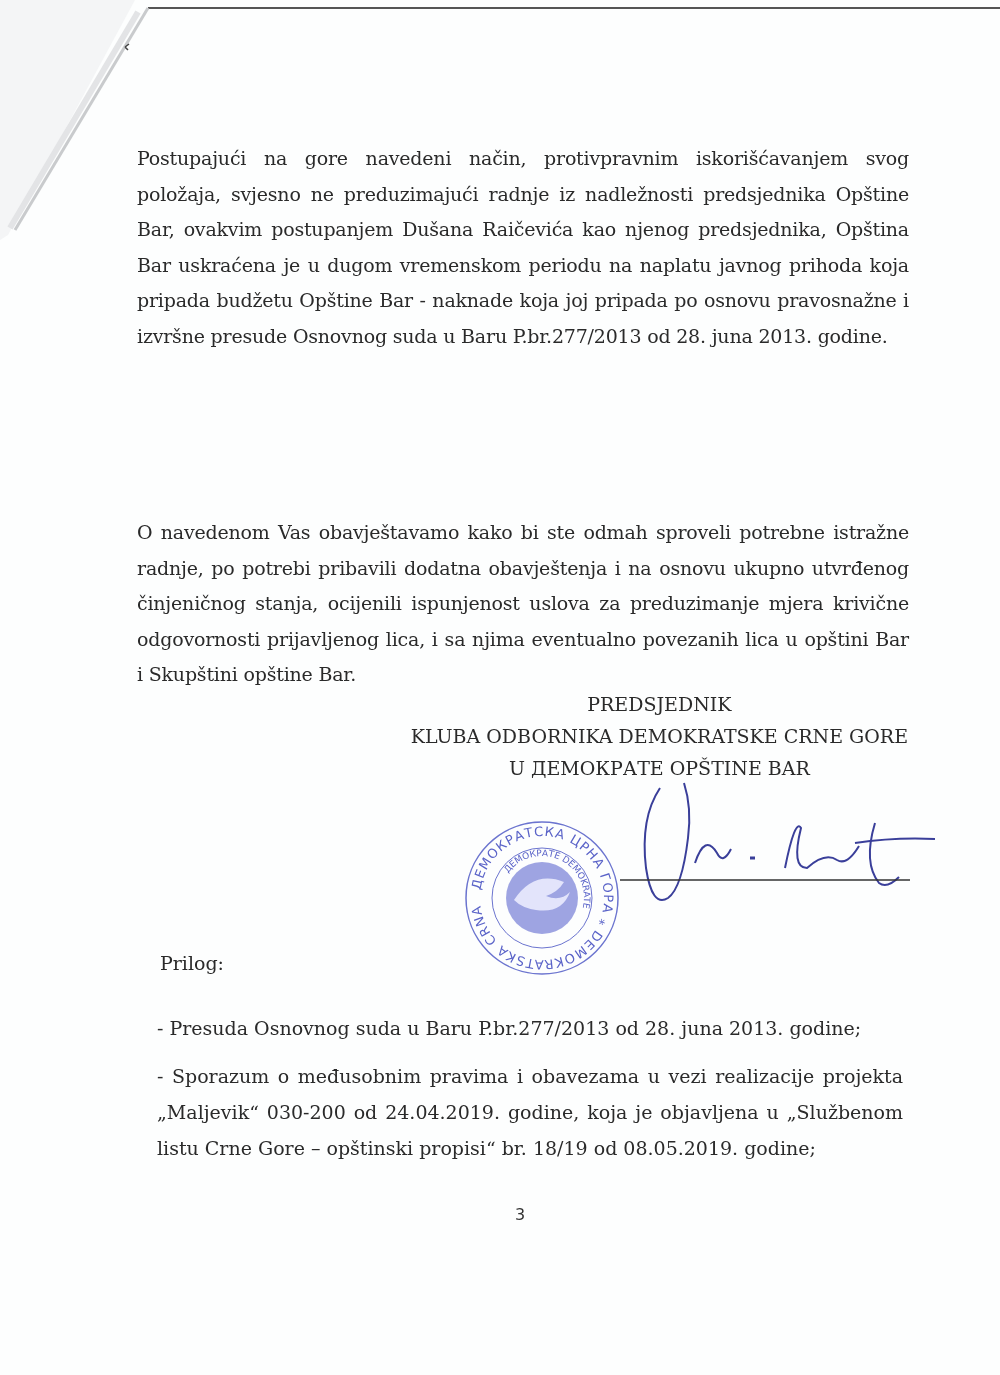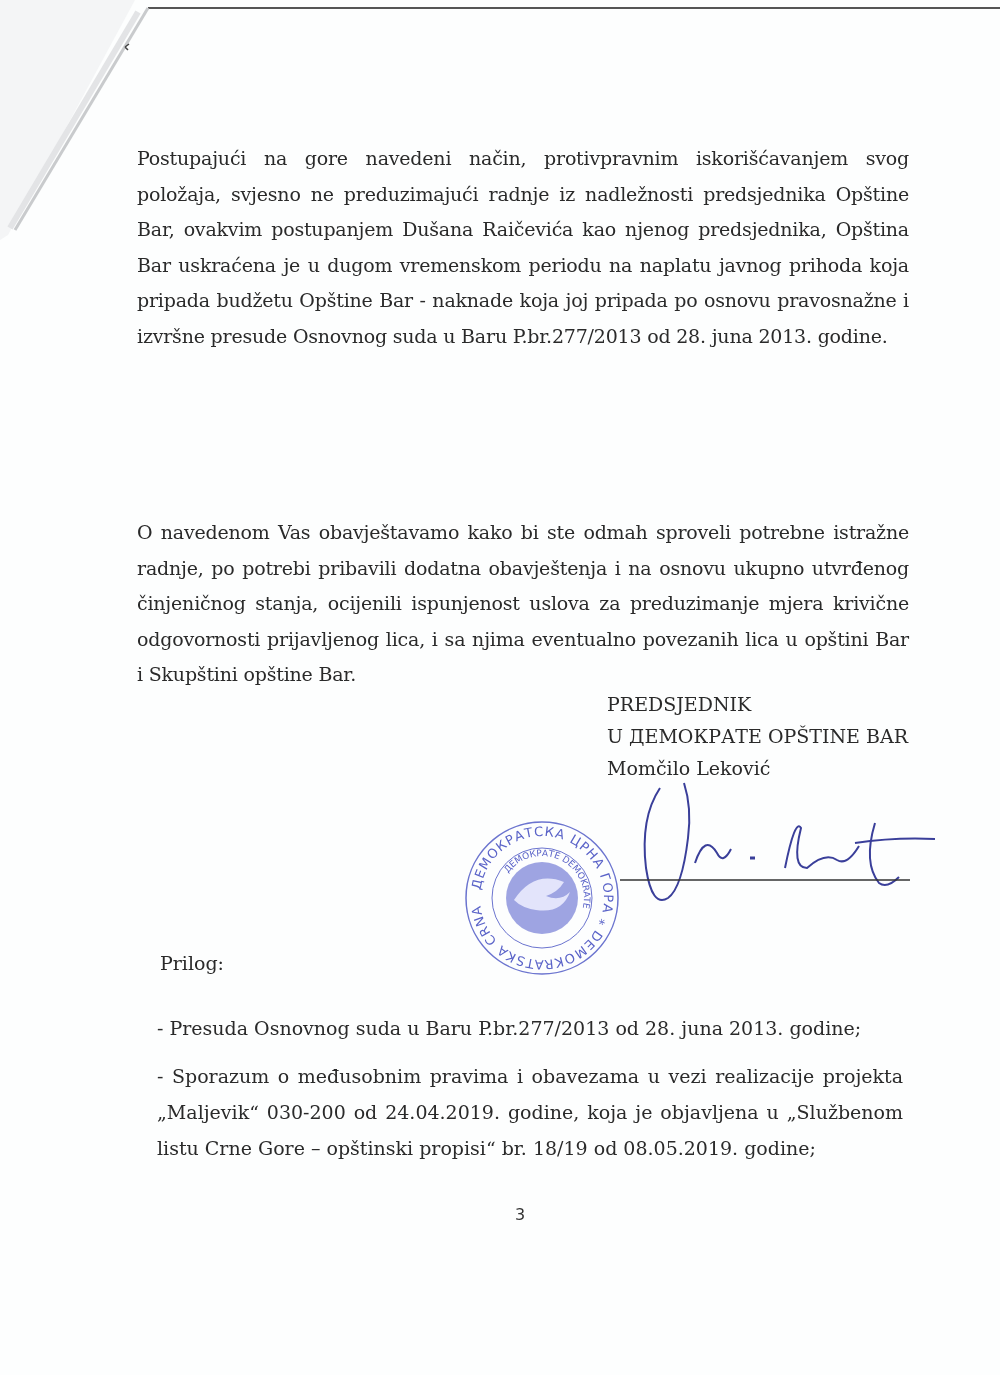--- a/index.html
+++ b/index.html
@@ -3,21 +3,21 @@
 <meta charset="utf-8">
 <style>
   html, body { margin:0; padding:0; }
   body { width:1000px; height:1375px; background:#ffffff; position:relative; overflow:hidden; font-family:"DejaVu Serif", serif; color:#2a2a2a; }
   .page { position:absolute; left:0; top:0; width:1000px; height:1375px; background:#fdfefe; }
   .fold { position:absolute; left:0; top:0; width:1000px; height:260px; pointer-events:none; }
   .para { position:absolute; left:137px; width:772px; font-size:19px; line-height:35.5px; text-align:justify; letter-spacing:-0.2px; }
   .p1 { top:122px; }
   .p2 { top:360px; }
   .p3 { top:496px; }
-  .sig-block { position:absolute; right:92px; top:688px; text-align:left; font-size:19px; line-height:32px; }
+  .sig-block { position:absolute; right:92px; top:688px; text-align:center; font-size:19px; line-height:32px; }
   .stamp { position:absolute; left:462px; top:818px; width:160px; height:160px; }
   .signature { position:absolute; left:600px; top:778px; width:340px; height:150px; }
   .prilog { position:absolute; left:145px; top:952px; font-size:19px;margin-left:15px; }
   .attach { position:absolute; left:145px; top:998px; width:770px; font-size:19px; line-height:36px; text-align:justify; }
   .attach div { margin:12px; }
   .pagenum { position:absolute; left:515px; top:1205px; font-family:"DejaVu Sans", sans-serif; font-size:16px; color:#333; }
 </style>
 </head>
 <body>
 
@@ -29,22 +29,22 @@
     <line x1="148" y1="8" x2="15" y2="230" stroke="#c9cbcd" stroke-width="3"></line>
     <line x1="138" y1="12" x2="10" y2="228" stroke="#e3e4e6" stroke-width="6"></line>
     <path d="M125 47 l4 -3 M125 47 l3 3" stroke="#444" stroke-width="1.5"></path>
   </svg>
 
   <p class="para p1">Postupajući na gore navedeni način, protivpravnim iskorišćavanjem svog položaja, svjesno ne preduzimajući radnje iz nadležnosti predsjednika Opštine Bar, ovakvim postupanjem Dušana Raičevića kao njenog predsjednika, Opština Bar uskraćena je u dugom vremenskom periodu na naplatu javnog prihoda koja pripada budžetu Opštine Bar - naknade koja joj pripada po osnovu pravosnažne i izvršne presude Osnovnog suda u Baru P.br.277/2013 od 28. juna 2013. godine.</p>
   <p class="para p3">O navedenom Vas obavještavamo kako bi ste odmah sproveli potrebne istražne radnje, po potrebi pribavili dodatna obavještenja i na osnovu ukupno utvrđenog činjeničnog stanja, ocijenili ispunjenost uslova za preduzimanje mjera krivične odgovornosti prijavljenog lica, i sa njima eventualno povezanih lica u opštini Bar i Skupštini opštine Bar.</p>
 
   <div class="sig-block">
     <div>PREDSJEDNIK</div>
+    <div>KLUBA ODBORNIKA DEMOKRATSKE CRNE GORE</div>
     <div>U ДЕМОКРАТЕ OPŠTINE BAR</div>
-    <div>Momčilo Leković</div>
   </div>
 
   <svg class="stamp" viewBox="0 0 160 160">
     <defs>
       <path id="outerArc" d="M80,80 m-62,0 a62,62 0 1,1 124,0 a62,62 0 1,1 -124,0"></path>
       <path id="innerArc" d="M80,80 m-42,0 a42,42 0 1,1 84,0 a42,42 0 1,1 -84,0"></path>
     </defs>
     <circle cx="80" cy="80" r="76" fill="none" stroke="#6b74cf" stroke-width="1.5"></circle>
     <circle cx="80" cy="80" r="50" fill="none" stroke="#6b74cf" stroke-width="1"></circle>
     <circle cx="80" cy="80" r="36" fill="#7d86d8" opacity="0.75"></circle>

